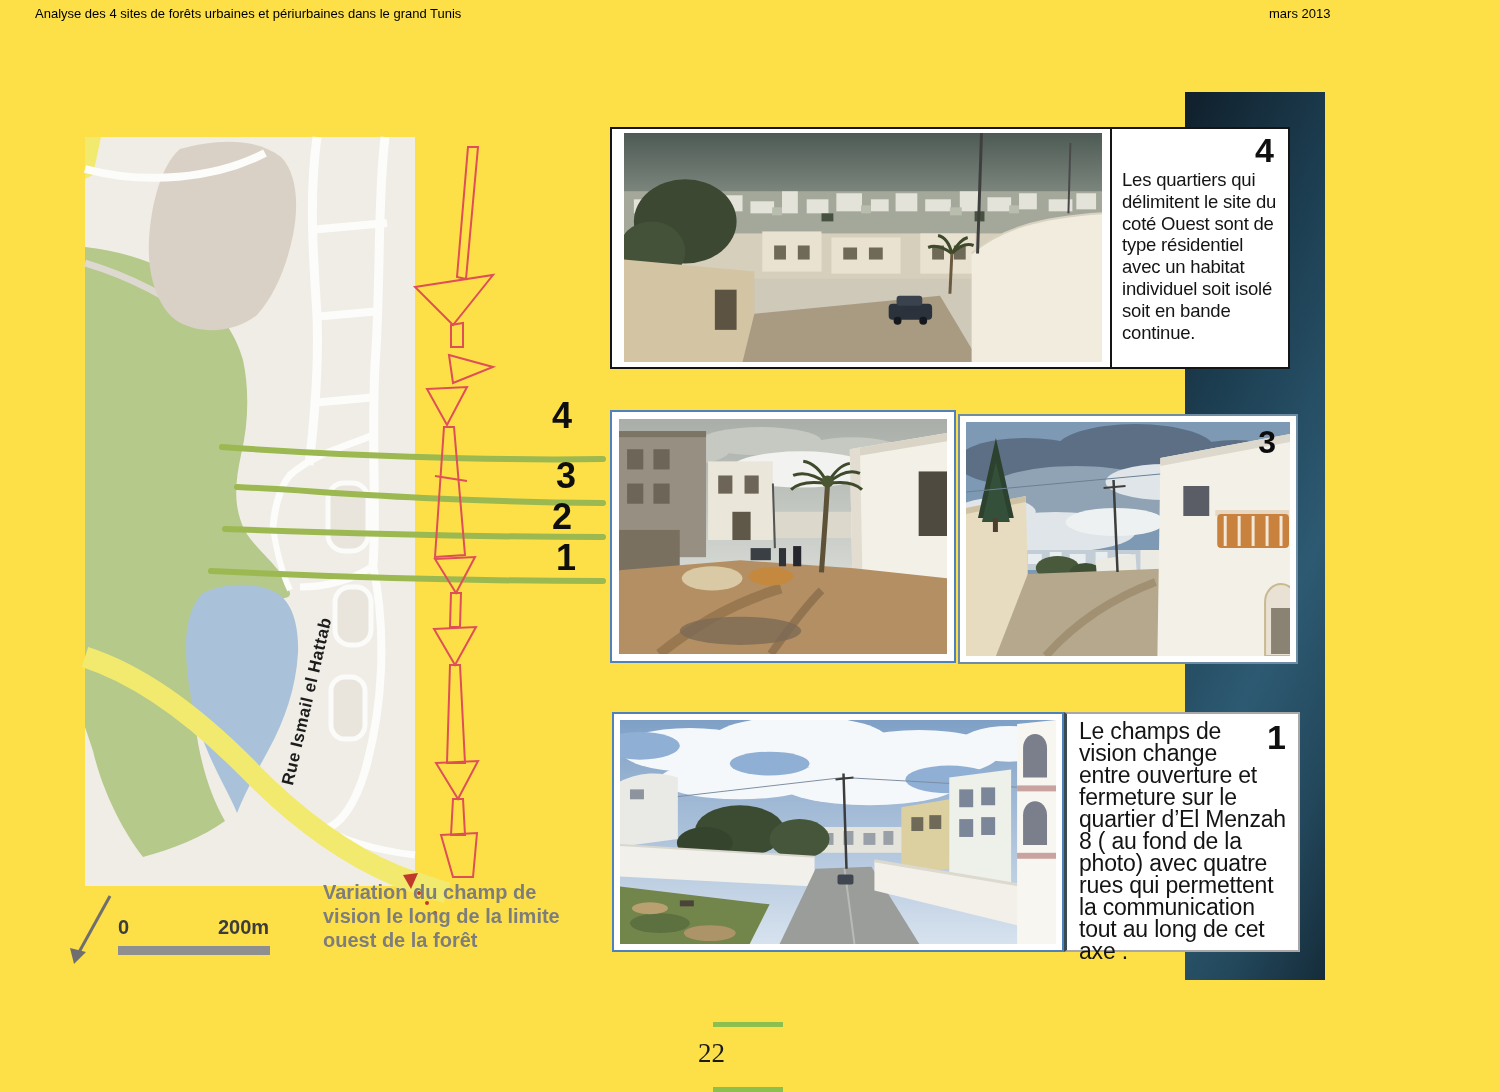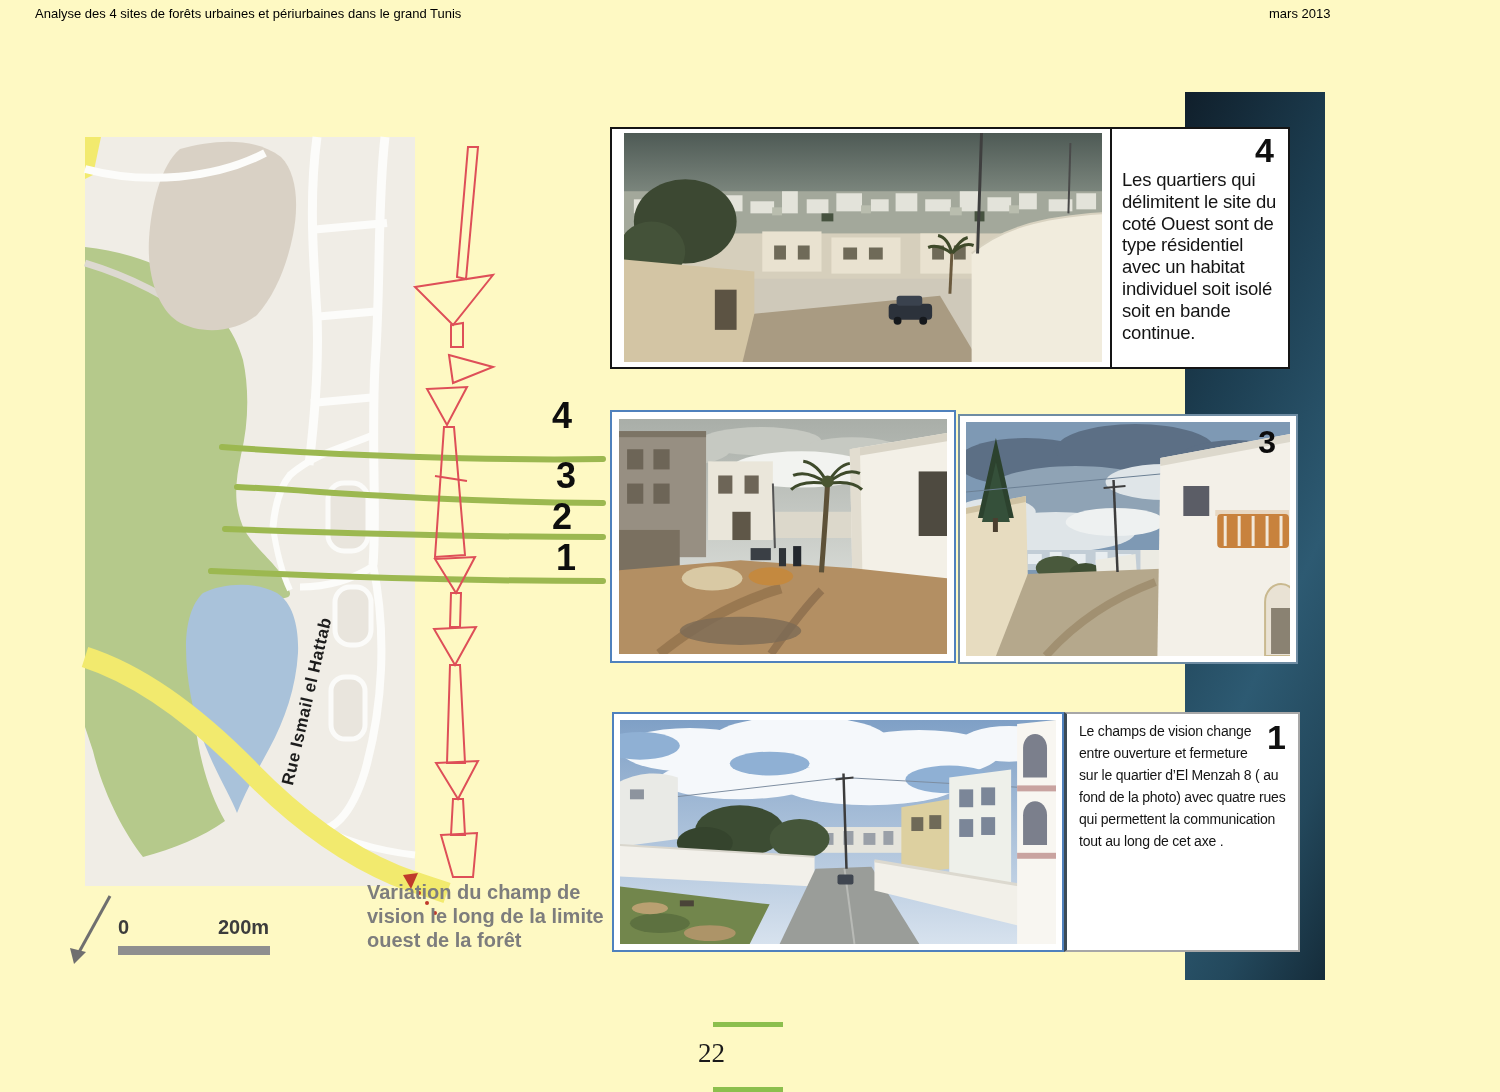--- a/index.html
+++ b/index.html
@@ -1,16 +1,16 @@
 <!DOCTYPE html>
 <html><head>
 <meta charset="utf-8">
 <style>
   html,body{margin:0;padding:0;background:#ffffff;}
-  .page{position:relative;width:1500px;height:1092px;background:#fef9c3;overflow:hidden;
+  .page{position:relative;width:1500px;height:1092px;background:#fde047;overflow:hidden;
         font-family:"Liberation Sans", sans-serif;color:#111;}
   .hdr{position:absolute;top:6px;font-size:13px;color:#000;}
   .hdr-left{left:35px;}
   .hdr-right{left:1257px;margin-left:12px;}
 
   .band{position:absolute;left:1185px;top:92px;width:140px;height:888px;
         background:linear-gradient(115deg,#101f2b 0%,#1c3d50 30%,#2d5a72 62%,#23485c 82%,#152c3a 100%);}
 
   .title{position:absolute;left:92px;top:95px;font-size:30px;font-weight:bold;color:#14141c;letter-spacing:.5px;}
 
@@ -21,41 +21,41 @@
   .seq2{left:467px;top:364px;} .seq1{left:471px;top:405px;}
   .street{position:absolute;left:203px;top:640px;width:180px;font-size:17px;font-weight:bold;color:#1c1c1c;
           transform:rotate(-77deg);transform-origin:0 50%;letter-spacing:.5px;white-space:nowrap;}
 
   .scale-num{position:absolute;font-size:20px;font-weight:bold;color:#3c3c3c;}
   .scale-zero{left:118px;top:916px;}
   .scale-200{left:218px;top:916px;text-align:right;}
   .scale-bar{position:absolute;left:118px;top:946px;width:152px;height:9px;background:#8f8f8f;}
   .compass{position:absolute;left:66px;top:890px;}
   .map-caption{position:absolute;left:323px;top:880px;width:248px;font-size:20px;line-height:24px;
-               font-weight:bold;color:#7d7d7d;margin-left:44px;}
+               font-weight:bold;color:#7d7d7d;}
 
   .panel-top{position:absolute;left:610px;top:127px;width:680px;height:242px;display:flex;
              border:2px solid #151515;background:#fff;box-sizing:border-box;}
   .photo-wrap{flex:0 0 498px;background:#fff;padding:4px 8px 5px 12px;box-sizing:border-box;}
   .photo-wrap svg{width:100%;height:100%;display:block;}
   .note4{flex:1;border-left:2px solid #151515;background:#fff;padding:2px 8px 4px 10px;box-sizing:border-box;}
   .note-num{font-size:34px;font-weight:bold;text-align:right;line-height:1;margin:2px 6px 2px 0;color:#101010;}
   .note-text{font-size:18.5px;line-height:21.8px;color:#141414;letter-spacing:-0.2px;}
 
   .photo-box{position:absolute;background:#fff;box-sizing:border-box;}
   .photo-box svg{width:100%;height:100%;display:block;}
   .box2{left:610px;top:410px;width:346px;height:253px;border:2px solid #4f81bd;padding:7px;}
   .box3{left:958px;top:414px;width:340px;height:250px;border:2px solid #6e8ca3;padding:6px;}
   .box1{left:612px;top:712px;width:452px;height:240px;border:2px solid #4f81bd;padding:6px;}
   .overlay-num{position:absolute;right:20px;top:8px;font-size:32px;font-weight:bold;color:#0c0c0c;}
 
   .note1{position:absolute;left:1064px;top:712px;width:236px;height:240px;background:#fff;
          border:2px solid #a7a7a7;border-left:3px solid #3a4a55;padding:6px 10px 4px 12px;box-sizing:border-box;}
   .note1 .note-num{float:right;margin:0 2px 0 6px;}
-  .note1 .note-text{font-size:14px;line-height:22px;}
+  .note1 .note-text{font-size:23px;line-height:22px;}
 
   .footer-rule{position:absolute;left:713px;width:70px;height:5px;background:#8cbf4d;}
   .rule-top{top:1022px;} .rule-bottom{top:1087px;}
   .page-num{position:absolute;left:698px;top:1038px;width:100px;text-align:left;
             font-family:"Liberation Serif", serif;font-size:27px;color:#1a1a1a;}
 </style>
 </head>
 <body>
 
 <div class="page">

